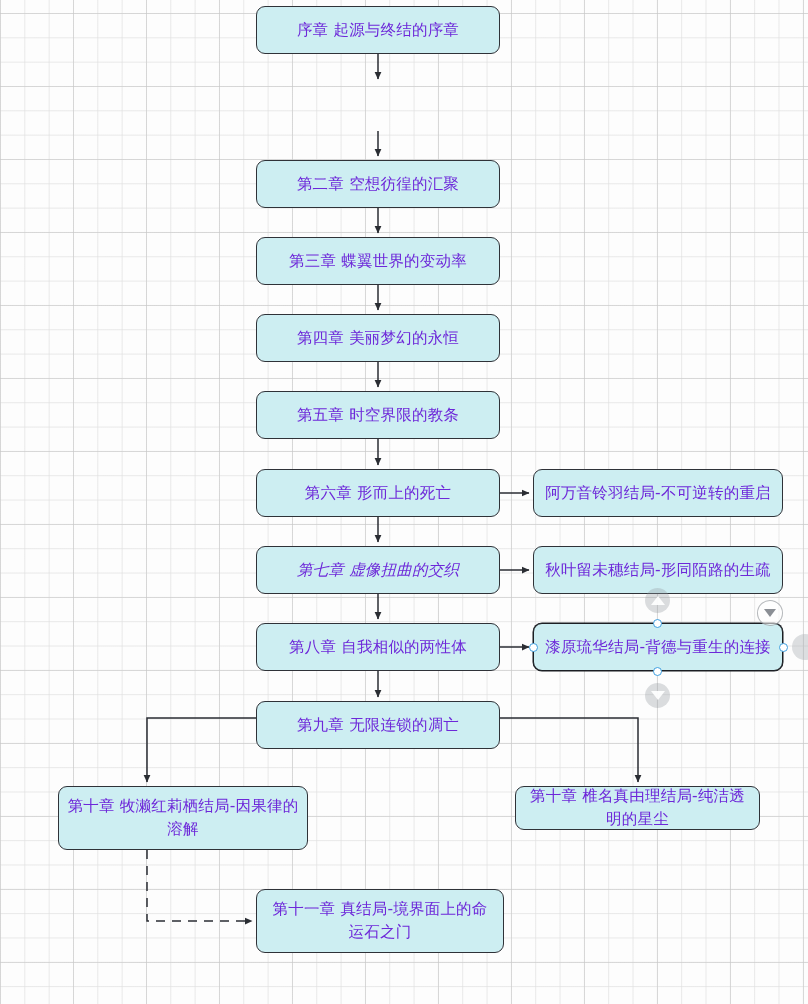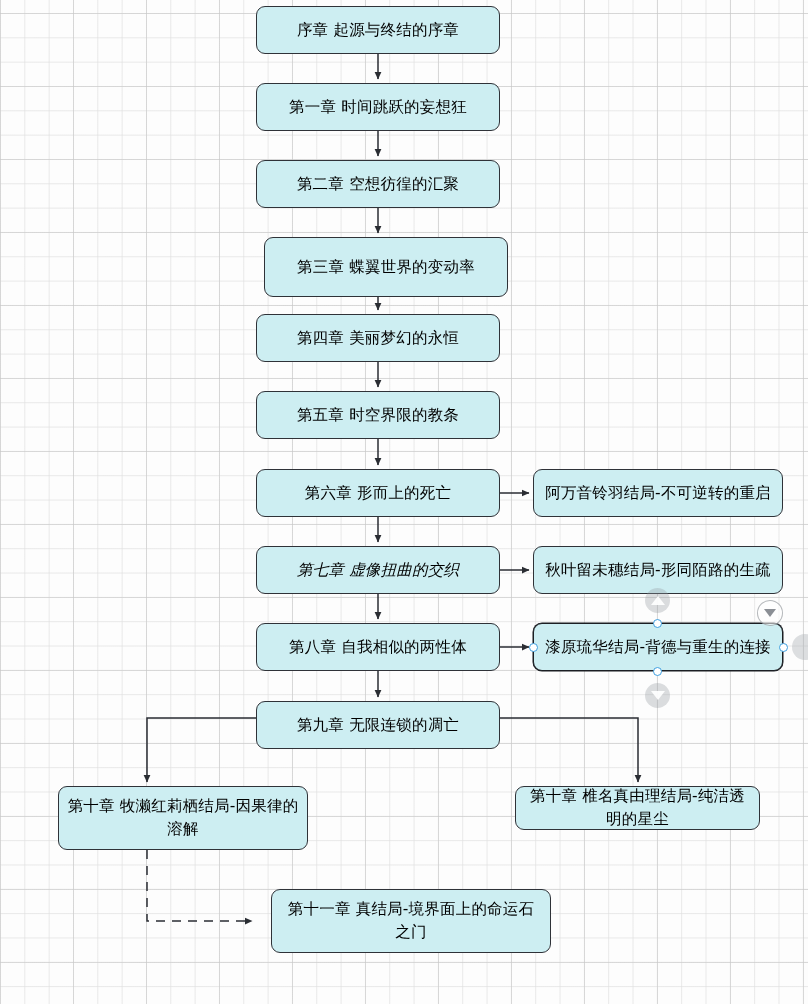--- a/index.html
+++ b/index.html
@@ -26,21 +26,21 @@
     pointer-events:none;
   }
   .node{
     position:absolute;
     box-sizing:border-box;
     background:#cdeef2;
     border:1.6px solid #2f3238;
     border-radius:9px;
     display:flex;align-items:center;justify-content:center;
     text-align:center;
-    color:#000000;
+    color:#6d28d9;
     font-size:15.5px;
     line-height:1.45;
     letter-spacing:0.2px;
     padding:2px 8px;
     z-index:3;
   }
   .node.two-line{line-height:1.5;}
   .node.selected{
     border-color:#1b1e23;
     box-shadow:0 0 0 0.5px #1b1e23;
@@ -129,29 +129,26 @@
     </g>
     <g stroke="#2a2d33" stroke-width="1.5" fill="none" stroke-dasharray="9 7" marker-end="url(#arrow)">
       <path d="M147,850 L147,921 L252,921"></path>
     </g>
   </svg>
 
   <div class="node" style="left:256px;top:6px;width:244px;height:48px;">
     <span>序章 起源与终结的序章</span>
   </div>
 
-  <div class="node" style="left:256px;top:83px;width:244px;height:48px;">
-    <span>第一章 时间跳跃的妄想狂</span>
-  </div>
 
   <div class="node" style="left:256px;top:160px;width:244px;height:48px;">
     <span>第二章 空想彷徨的汇聚</span>
   </div>
 
-  <div class="node" style="left:264px;top:237px;width:244px;height:60px;">
+  <div class="node" style="left:256px;top:237px;width:244px;height:48px;">
     <span>第三章 蝶翼世界的变动率</span>
   </div>
 
   <div class="node" style="left:256px;top:314px;width:244px;height:48px;">
     <span>第四章 美丽梦幻的永恒</span>
   </div>
 
   <div class="node" style="left:256px;top:391px;width:244px;height:48px;">
     <span>第五章 时空界限的教条</span>
   </div>
@@ -185,21 +182,21 @@
   </div>
 
   <div class="node two-line" style="left:22px;top:786px;width:250px;height:64px;margin-left:36px;">
     <span>第十章 牧濑红莉栖结局-因果律的溶解</span>
   </div>
 
   <div class="node two-line" style="left:515px;top:786px;width:245px;height:44px;">
     <span>第十章 椎名真由理结局-纯洁透明的星尘</span>
   </div>
 
-  <div class="node two-line" style="left:271px;top:889px;width:280px;height:64px;">
+  <div class="node two-line" style="left:256px;top:889px;width:248px;height:64px;">
     <span>第十一章 真结局-境界面上的命运石之门</span>
   </div>
 
   <div class="handle" style="left:653px;top:619px;"></div>
   <div class="handle" style="left:529px;top:643px;"></div>
   <div class="handle" style="left:779px;top:643px;"></div>
   <div class="handle" style="left:653px;top:667px;"></div>
 
   <div class="ghost-btn" style="left:645px;top:588px;">
     <span class="tri tri-up"></span>

